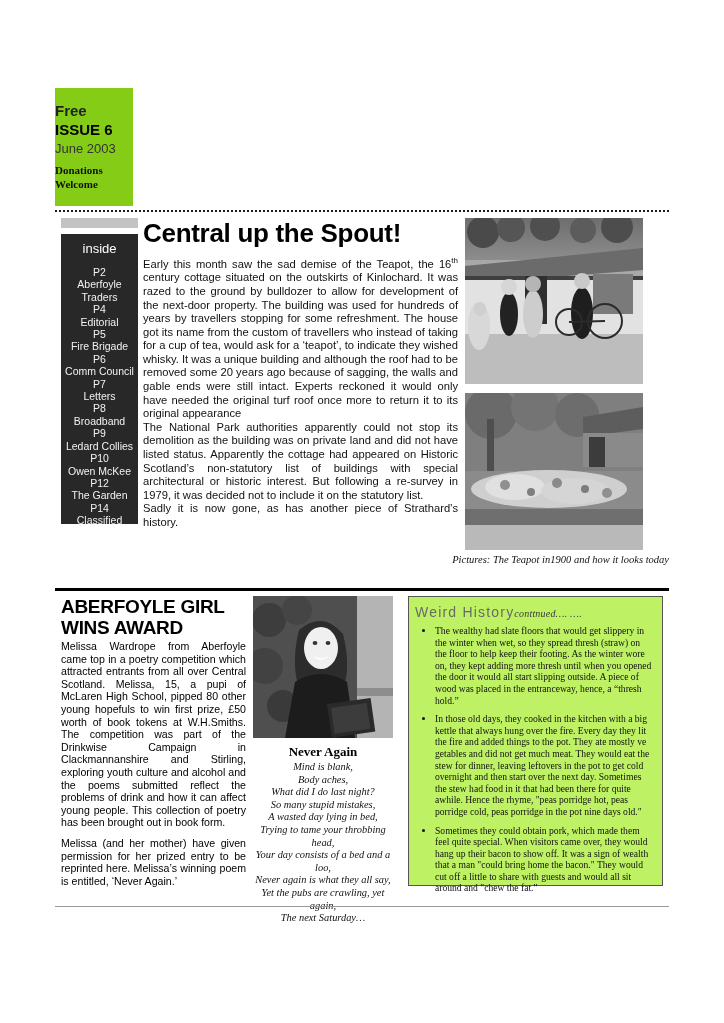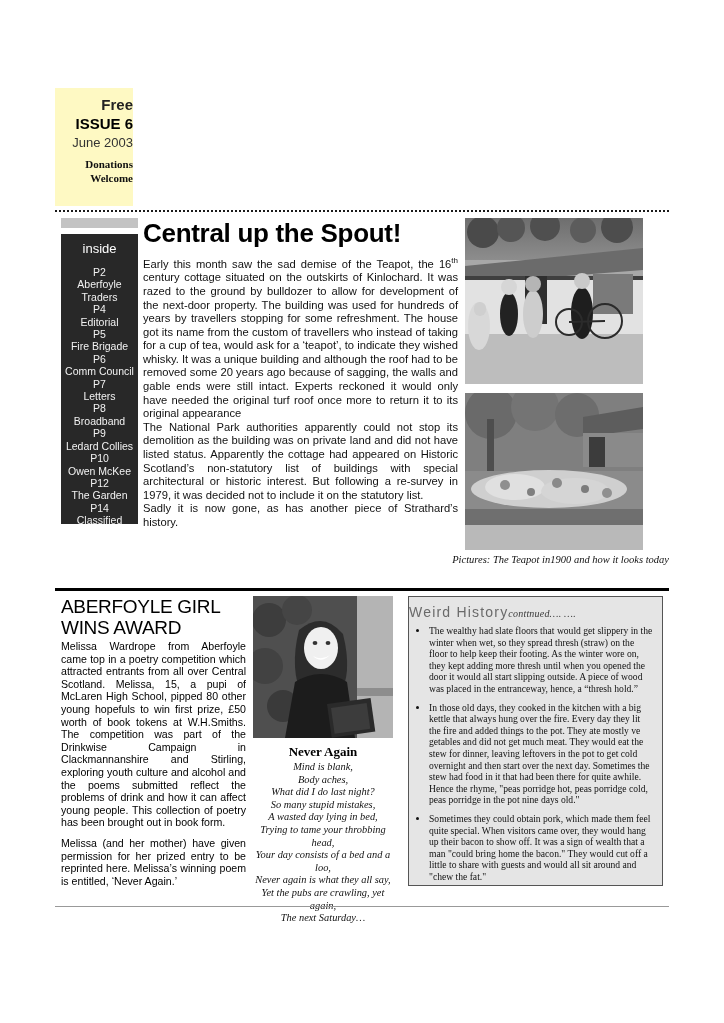--- a/index.html
+++ b/index.html
@@ -28,23 +28,23 @@
   .masthead {
     position: relative;
     height: 118px;
   }
   .flag-box {
     position: absolute;
     left: 0;
     top: 0;
     width: 78px;
     height: 118px;
-    background: #fef9c3;
-    text-align: right;
-    padding-top: 8px;
+    background: #84cc16;
+    text-align: left;
+    padding-top: 14px;
     box-sizing: border-box;
   }
   .flag-free {
     font-size: 15px;
     font-weight: bold;
     color: #222;
     line-height: 18px;
   }
   .flag-issue {
     font-size: 15px;
@@ -230,21 +230,21 @@
   }
 
   .col-left {
     position: absolute;
     left: 6px;
     top: 0;
     width: 185px;
   }
   .award-head {
     font-size: 19px;
-    font-weight: normal;
+    font-weight: bold;
     line-height: 21px;
     letter-spacing: -0.3px;
     margin: 0 0 2px 0;
   }
   .award-p {
     font-size: 10.6px;
     line-height: 12.6px;
     text-align: justify;
     margin: 0 0 8px 0;
   }
@@ -278,22 +278,22 @@
   }
 
   .weird-box {
     position: absolute;
     left: 353px;
     top: 0;
     width: 255px;
     height: 290px;
     border: 1px solid #555;
     box-sizing: border-box;
-    padding: 6px 8px 4px 0;
-    background: #e5e5e5;
+    padding: 6px 8px 4px 6px;
+    background: #bef264;
   }
   .weird-title {
     font-size: 14px;
     color: #6a6a6a;
     letter-spacing: 1.2px;
     display: inline;
   }
   .weird-cont {
     font-family: "Liberation Serif", serif;
     font-style: italic;

